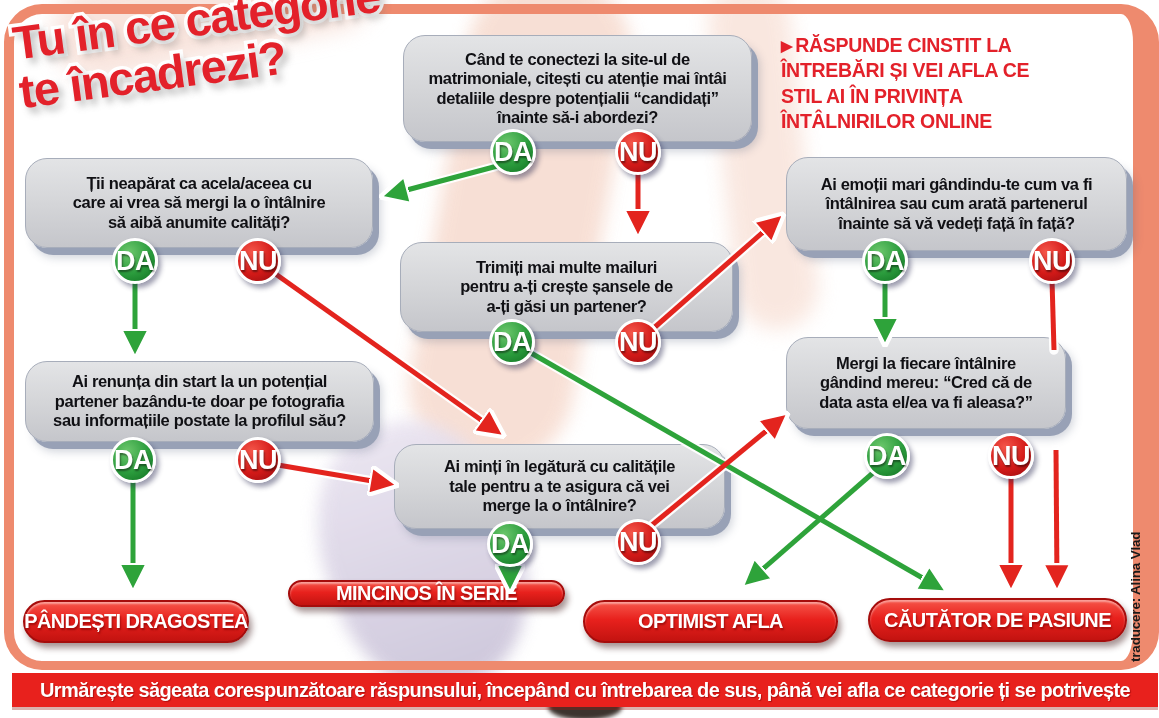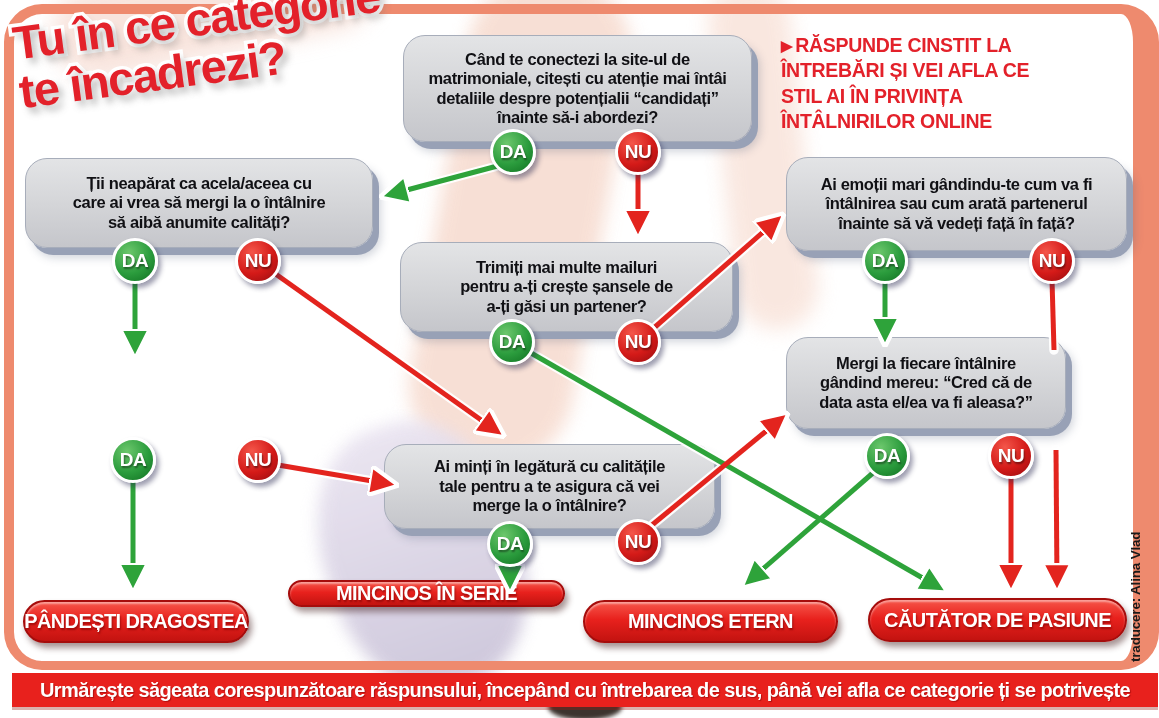--- a/index.html
+++ b/index.html
@@ -38,21 +38,21 @@
   .qbox{position:absolute;z-index:20;box-sizing:border-box;display:flex;align-items:center;
         justify-content:center;text-align:center;padding:6px 11px;
         background:linear-gradient(180deg,#e3e4e6 0%,#d3d4d7 55%,#c5c6cb 100%);
         border:1px solid #a7adba;border-radius:22px;
         box-shadow:6px 7px 0 #98a1b6, 8px 10px 8px rgba(80,90,120,.25);}
   .qtext{font-size:16.5px;font-weight:700;color:#101014;line-height:1.18;
          letter-spacing:-0.35px;white-space:pre-line;}
   
   .dot{position:absolute;z-index:40;width:40px;height:40px;border-radius:50%;
        border:3px solid #fff;display:flex;align-items:center;justify-content:center;
-       color:#fff;font-size:19px;font-weight:800;letter-spacing:-0.5px;
+       color:#fff;font-size:27px;font-weight:800;letter-spacing:-0.5px;
        box-shadow:3px 4px 5px rgba(40,40,80,.45);
        text-shadow:1px 2px 2px rgba(0,0,0,.45);}
   .da{background:radial-gradient(circle at 35% 28%,#6cc76c,#2b9c3d 55%,#0f6e20);}
   .nu{background:radial-gradient(circle at 35% 28%,#f4564a,#d41a18 55%,#930c10);}
   
   .pill{position:absolute;z-index:25;box-sizing:border-box;display:flex;align-items:center;
         justify-content:center;border-radius:23px;
         background:linear-gradient(180deg,#f6564a 0%,#e8211d 45%,#c31310 100%);
         border:2px solid #a50d0c;color:#fff;font-weight:700;font-size:20px;
         letter-spacing:-0.6px;white-space:nowrap;
@@ -101,21 +101,26 @@
   <div class="qbox" style="left:25px;top:158px;width:348px;height:90px">
     <span class="qtext">Ții neapărat ca acela/aceea cu
 care ai vrea să mergi la o întâlnire
 să aibă anumite calități?</span>
   </div>
   <div class="qbox" style="left:400px;top:242px;width:333px;height:90px">
     <span class="qtext">Trimiți mai multe mailuri
 pentru a-ți crește șansele de
 a-ți găsi un partener?</span>
   </div>
-  <div class="qbox" style="left:384px;top:444px;width:331px;height:85px">
+  <div class="qbox" style="left:25px;top:361px;width:349px;height:81px">
+    <span class="qtext">Ai renunța din start la un potențial
+partener bazându-te doar pe fotografia
+sau informațiile postate la profilul său?</span>
+  </div>
+  <div class="qbox" style="left:394px;top:444px;width:331px;height:85px">
     <span class="qtext">Ai minți în legătură cu calitățile
 tale pentru a te asigura că vei
 merge la o întâlnire?</span>
   </div>
   <div class="qbox" style="left:786px;top:157px;width:341px;height:94px">
     <span class="qtext">Ai emoții mari gândindu-te cum va fi
 întâlnirea sau cum arată partenerul
 înainte să vă vedeți față în față?</span>
   </div>
   <div class="qbox" style="left:786px;top:337px;width:280px;height:92px">
@@ -184,21 +189,21 @@
   <div class="dot nu" style="left:235px;top:437px">NU</div>
   <div class="dot da" style="left:487px;top:521px">DA</div>
   <div class="dot nu" style="left:615px;top:519px">NU</div>
   <div class="dot da" style="left:862px;top:238px">DA</div>
   <div class="dot nu" style="left:1029px;top:238px">NU</div>
   <div class="dot da" style="left:864px;top:433px">DA</div>
   <div class="dot nu" style="left:988px;top:433px">NU</div>
 
   <div class="pill" style="left:23px;top:600px;width:226px;height:43px">PÂNDEȘTI DRAGOSTEA</div>
   <div class="pill" style="left:288px;top:580px;width:277px;height:27px">MINCINOS ÎN SERIE</div>
-  <div class="pill" style="left:583px;top:600px;width:255px;height:43px">MINCINOS ETERN</div>
+  <div class="pill" style="left:583px;top:600px;width:255px;height:43px">OPTIMIST AFLA</div>
   <div class="pill" style="left:868px;top:598px;width:259px;height:44px">CĂUTĂTOR DE PASIUNE</div>
 
   <div class="footer-bar">
     <span>Urmărește săgeata corespunzătoare răspunsului, începând cu întrebarea de sus, până vei afla ce categorie ți se potrivește</span>
   </div>
 
   <div class="credit">traducere: Alina Vlad</div>
 
 </div>
 

